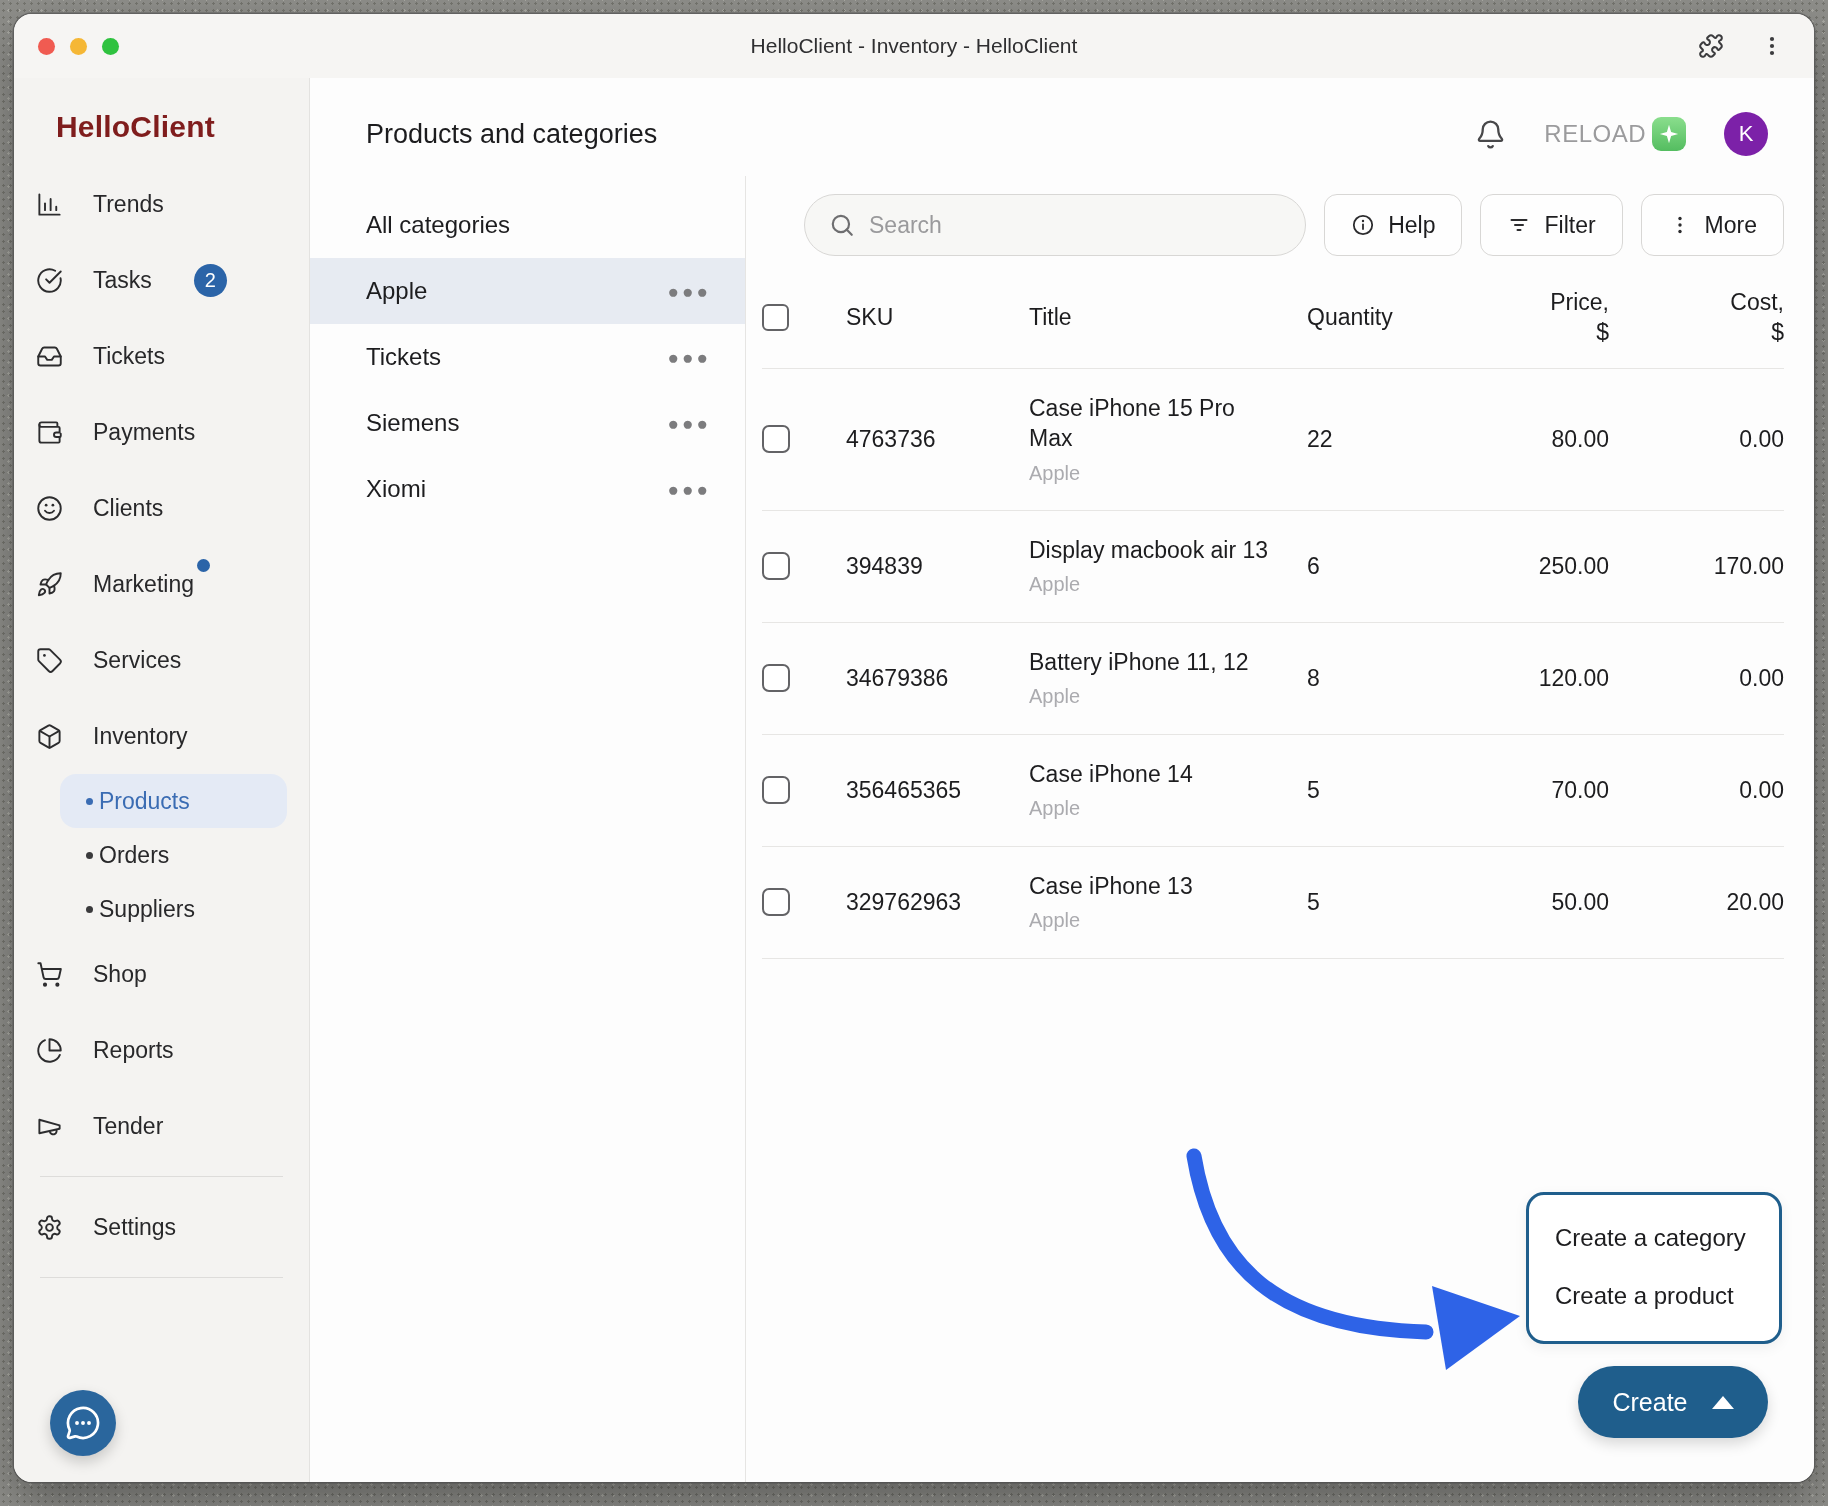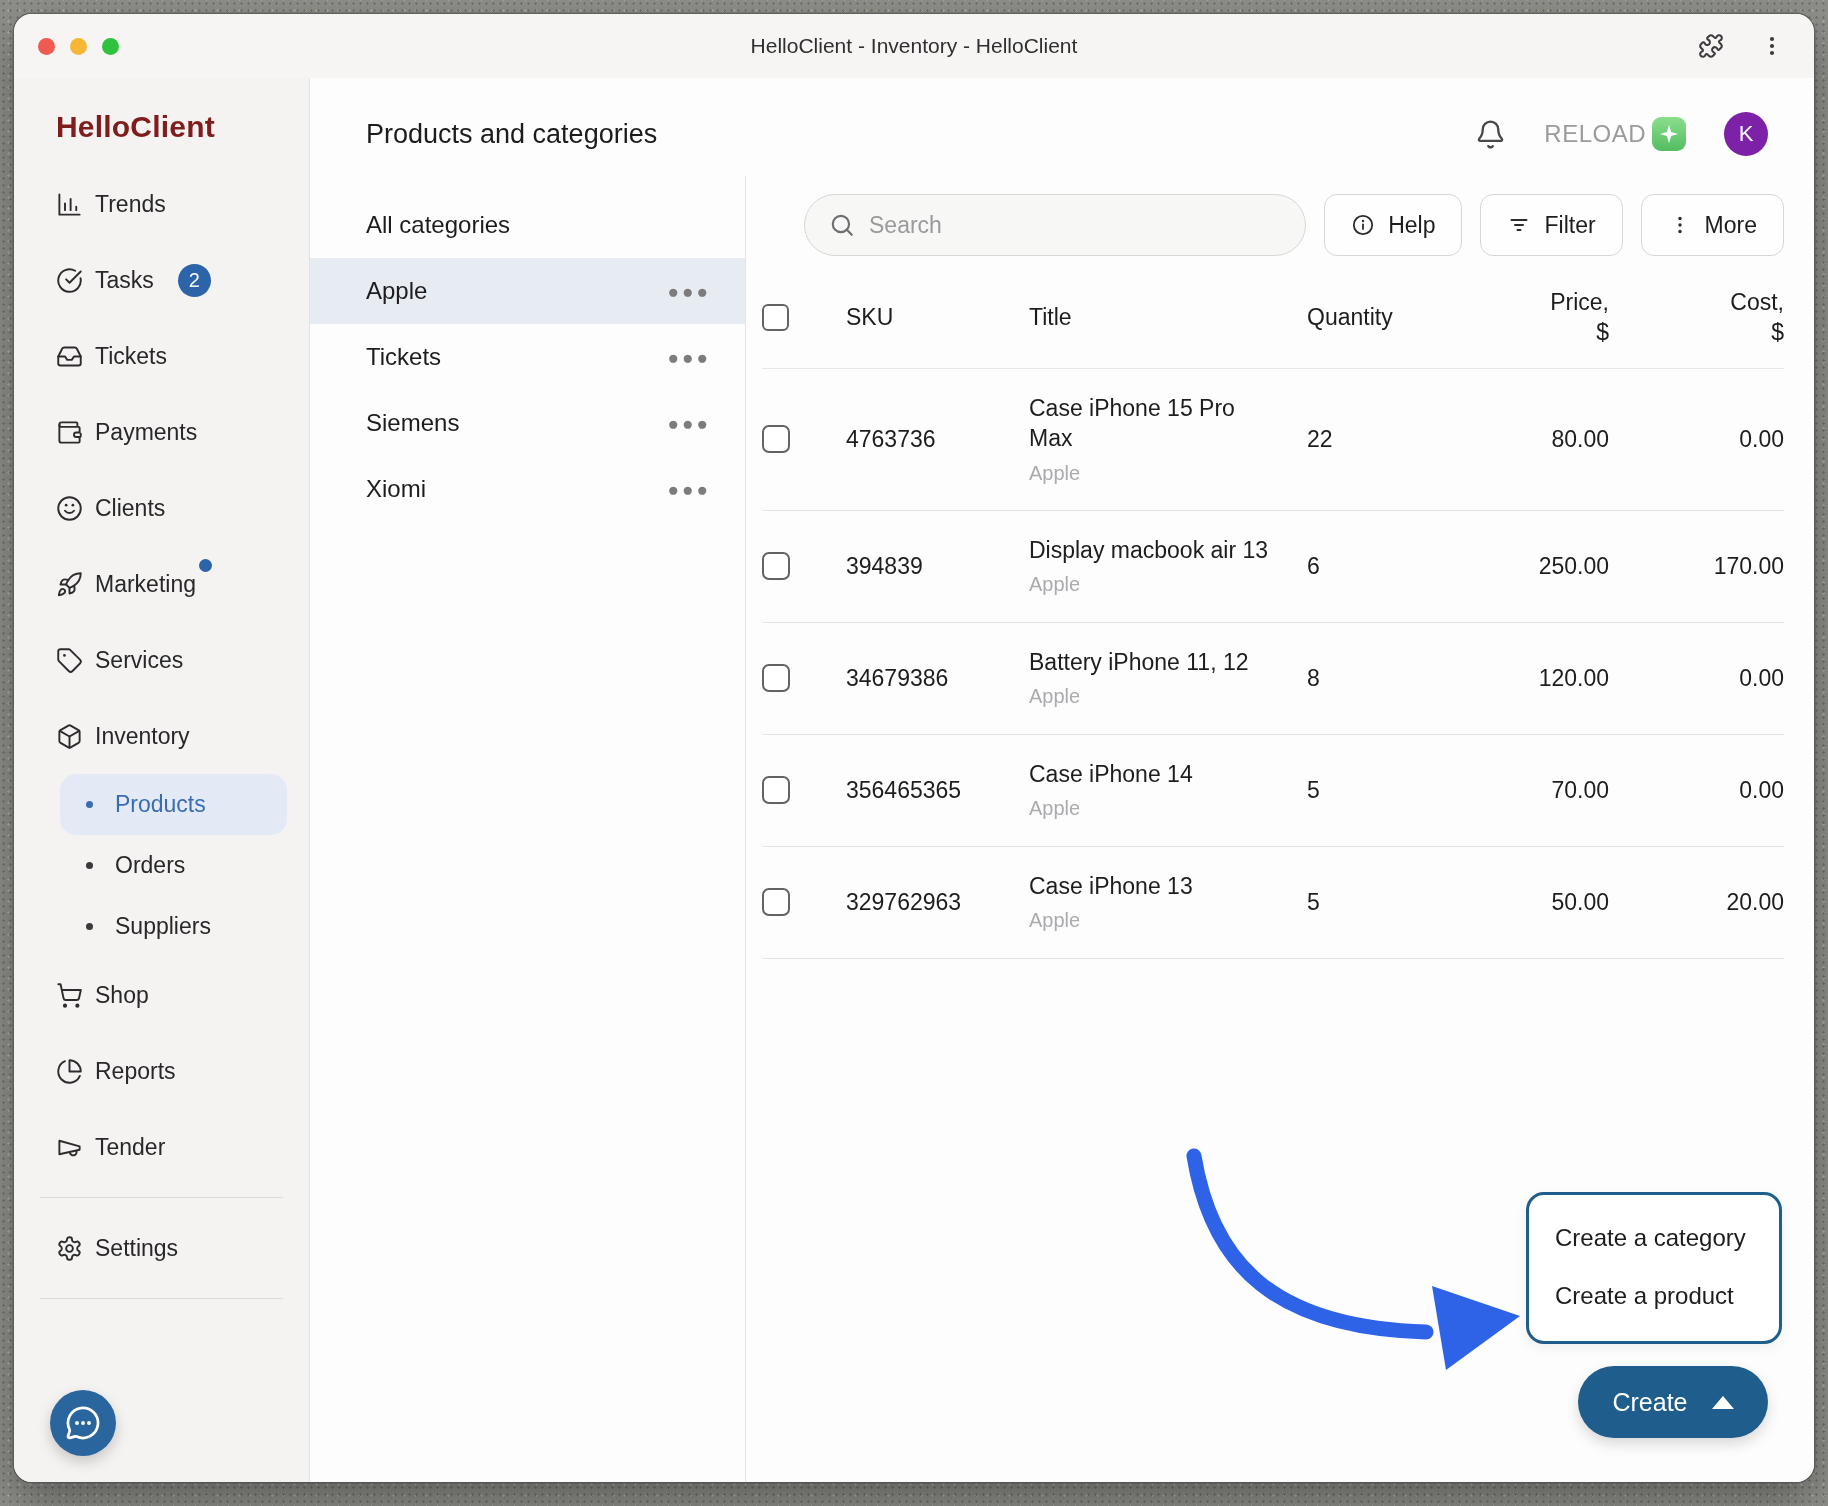--- a/index.html
+++ b/index.html
@@ -29,31 +29,31 @@
     font-size:21px; color:#2f2f31; font-weight:500; pointer-events:none; }
   .titlebar-right { margin-left:auto; display:flex; align-items:center; gap:36px; padding-right:30px; color:#3c3c3e; }
   .titlebar-right svg { display:block; }
   
   .content { flex:1; display:flex; min-height:0; }
   .sidebar { width:296px; background:#f4f3f1; border-right:1px solid #e3e2e0;
     padding-top:32px; position:relative; flex:0 0 auto; }
   .logo { padding-left:42px; font-size:30px; font-weight:bold; color:#7f1d1d; letter-spacing:.2px; }
   ul { list-style:none; }
   .nav { margin-top:22px; }
-  .nav-item { height:76px; display:flex; align-items:center; padding-left:42px; gap:12px;
+  .nav-item { height:76px; display:flex; align-items:center; padding-left:22px; gap:30px;
     font-size:23px; color:#28282a; cursor:default; }
   .nav-item .icn { width:27px; height:27px; flex:0 0 auto; color:#2c2c2e; }
   .nav-item .icn svg { width:27px; height:27px; display:block; }
   .badge { min-width:33px; height:33px; border-radius:50%; background:#2b64a8; color:#fff;
     font-size:20px; display:flex; align-items:center; justify-content:center; margin-left:12px; }
   .lbl-wrap { position:relative; }
   .notif-dot { position:absolute; right:-16px; top:-12px; width:13px; height:13px;
     border-radius:50%; background:#2b64a8; }
-  .sub-item { height:61px; margin:0 22px 0 46px; display:flex; align-items:center;
-    padding-left:26px; gap:22px; font-size:23px; color:#28282a; border-radius:16px; }
+  .sub-item { height:54px; margin:0 22px 0 46px; display:flex; align-items:center;
+    padding-left:26px; gap:6px; font-size:23px; color:#28282a; border-radius:16px; }
   .sub-item .bullet { width:7px; height:7px; border-radius:50%; background:#3a3a3c; flex:0 0 auto; }
   .sub-item.active { background:#e4eaf5; color:#3a6cb3; }
   .sub-item.active .bullet { background:#3a6cb3; }
   .side-div { border-top:1px solid #dddcda; margin:12px 26px; }
   .fab { position:absolute; left:36px; bottom:26px; width:66px; height:66px; border-radius:50%;
     background:#2a669d; display:flex; align-items:center; justify-content:center;
     box-shadow:0 6px 14px rgba(0,0,0,.18); }
   .fab svg { width:36px; height:36px; color:#fff; }
   
   .rightcol { flex:1; display:flex; flex-direction:column; min-width:0; background:#fdfdfd; }

